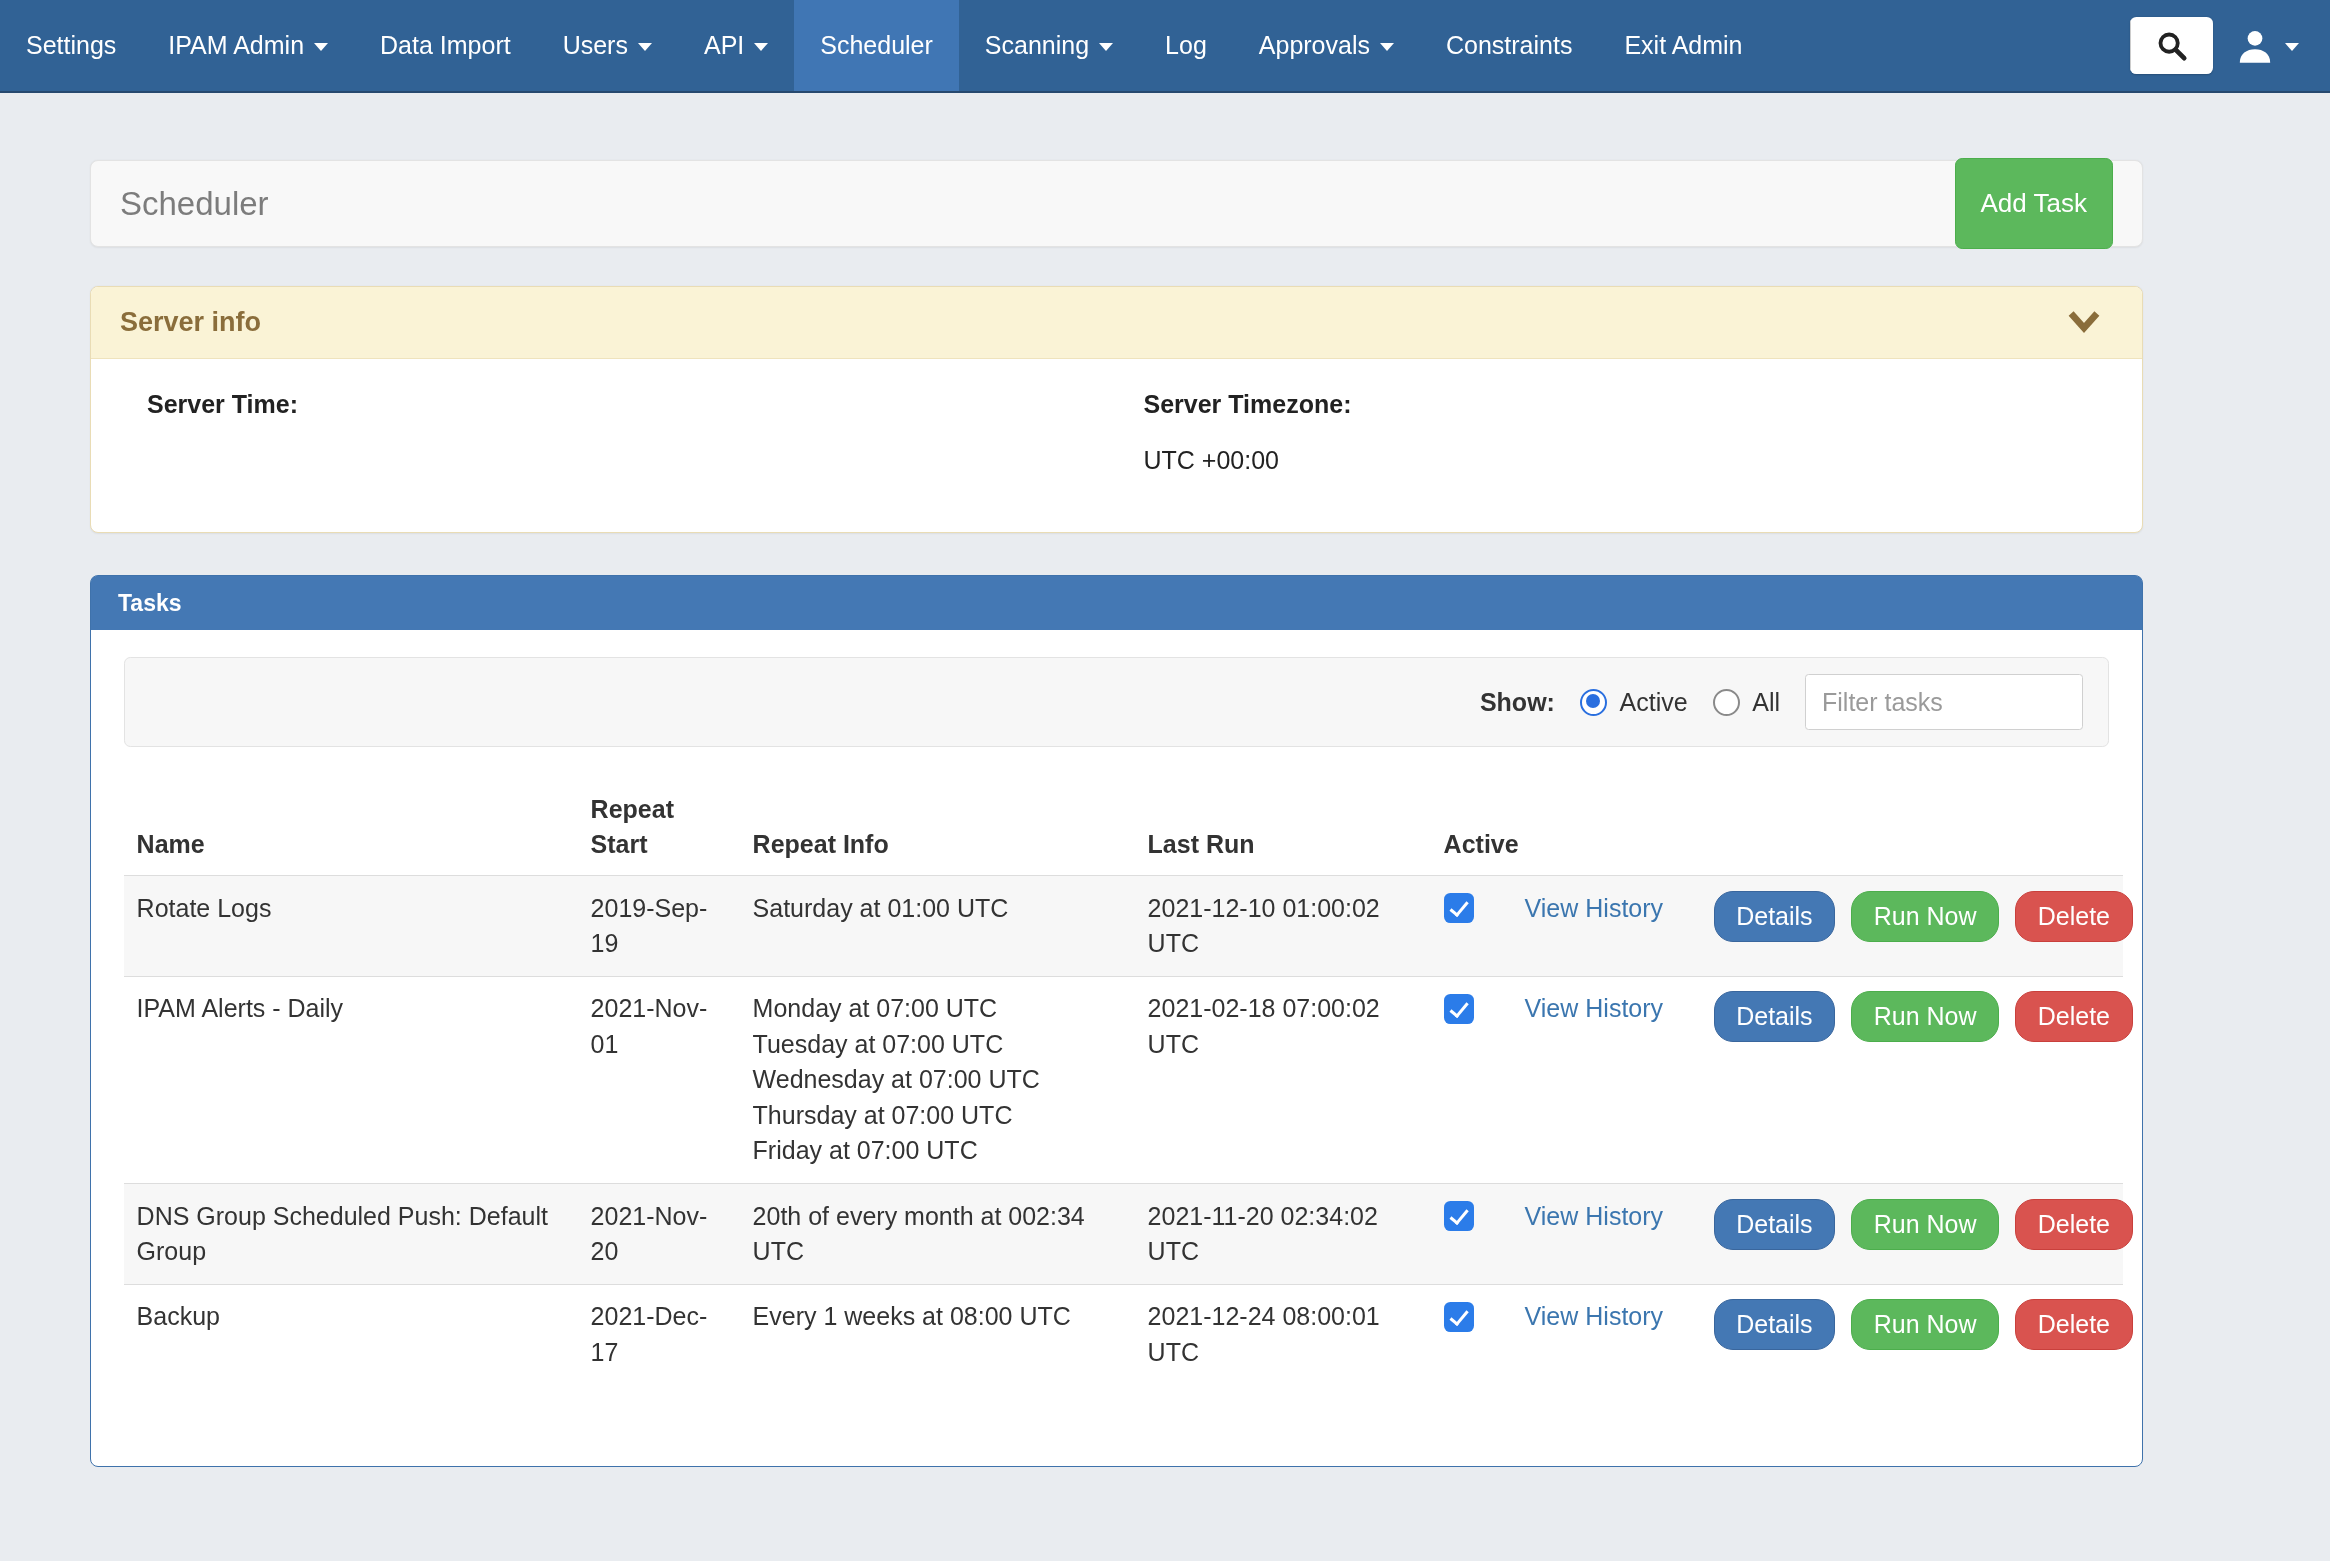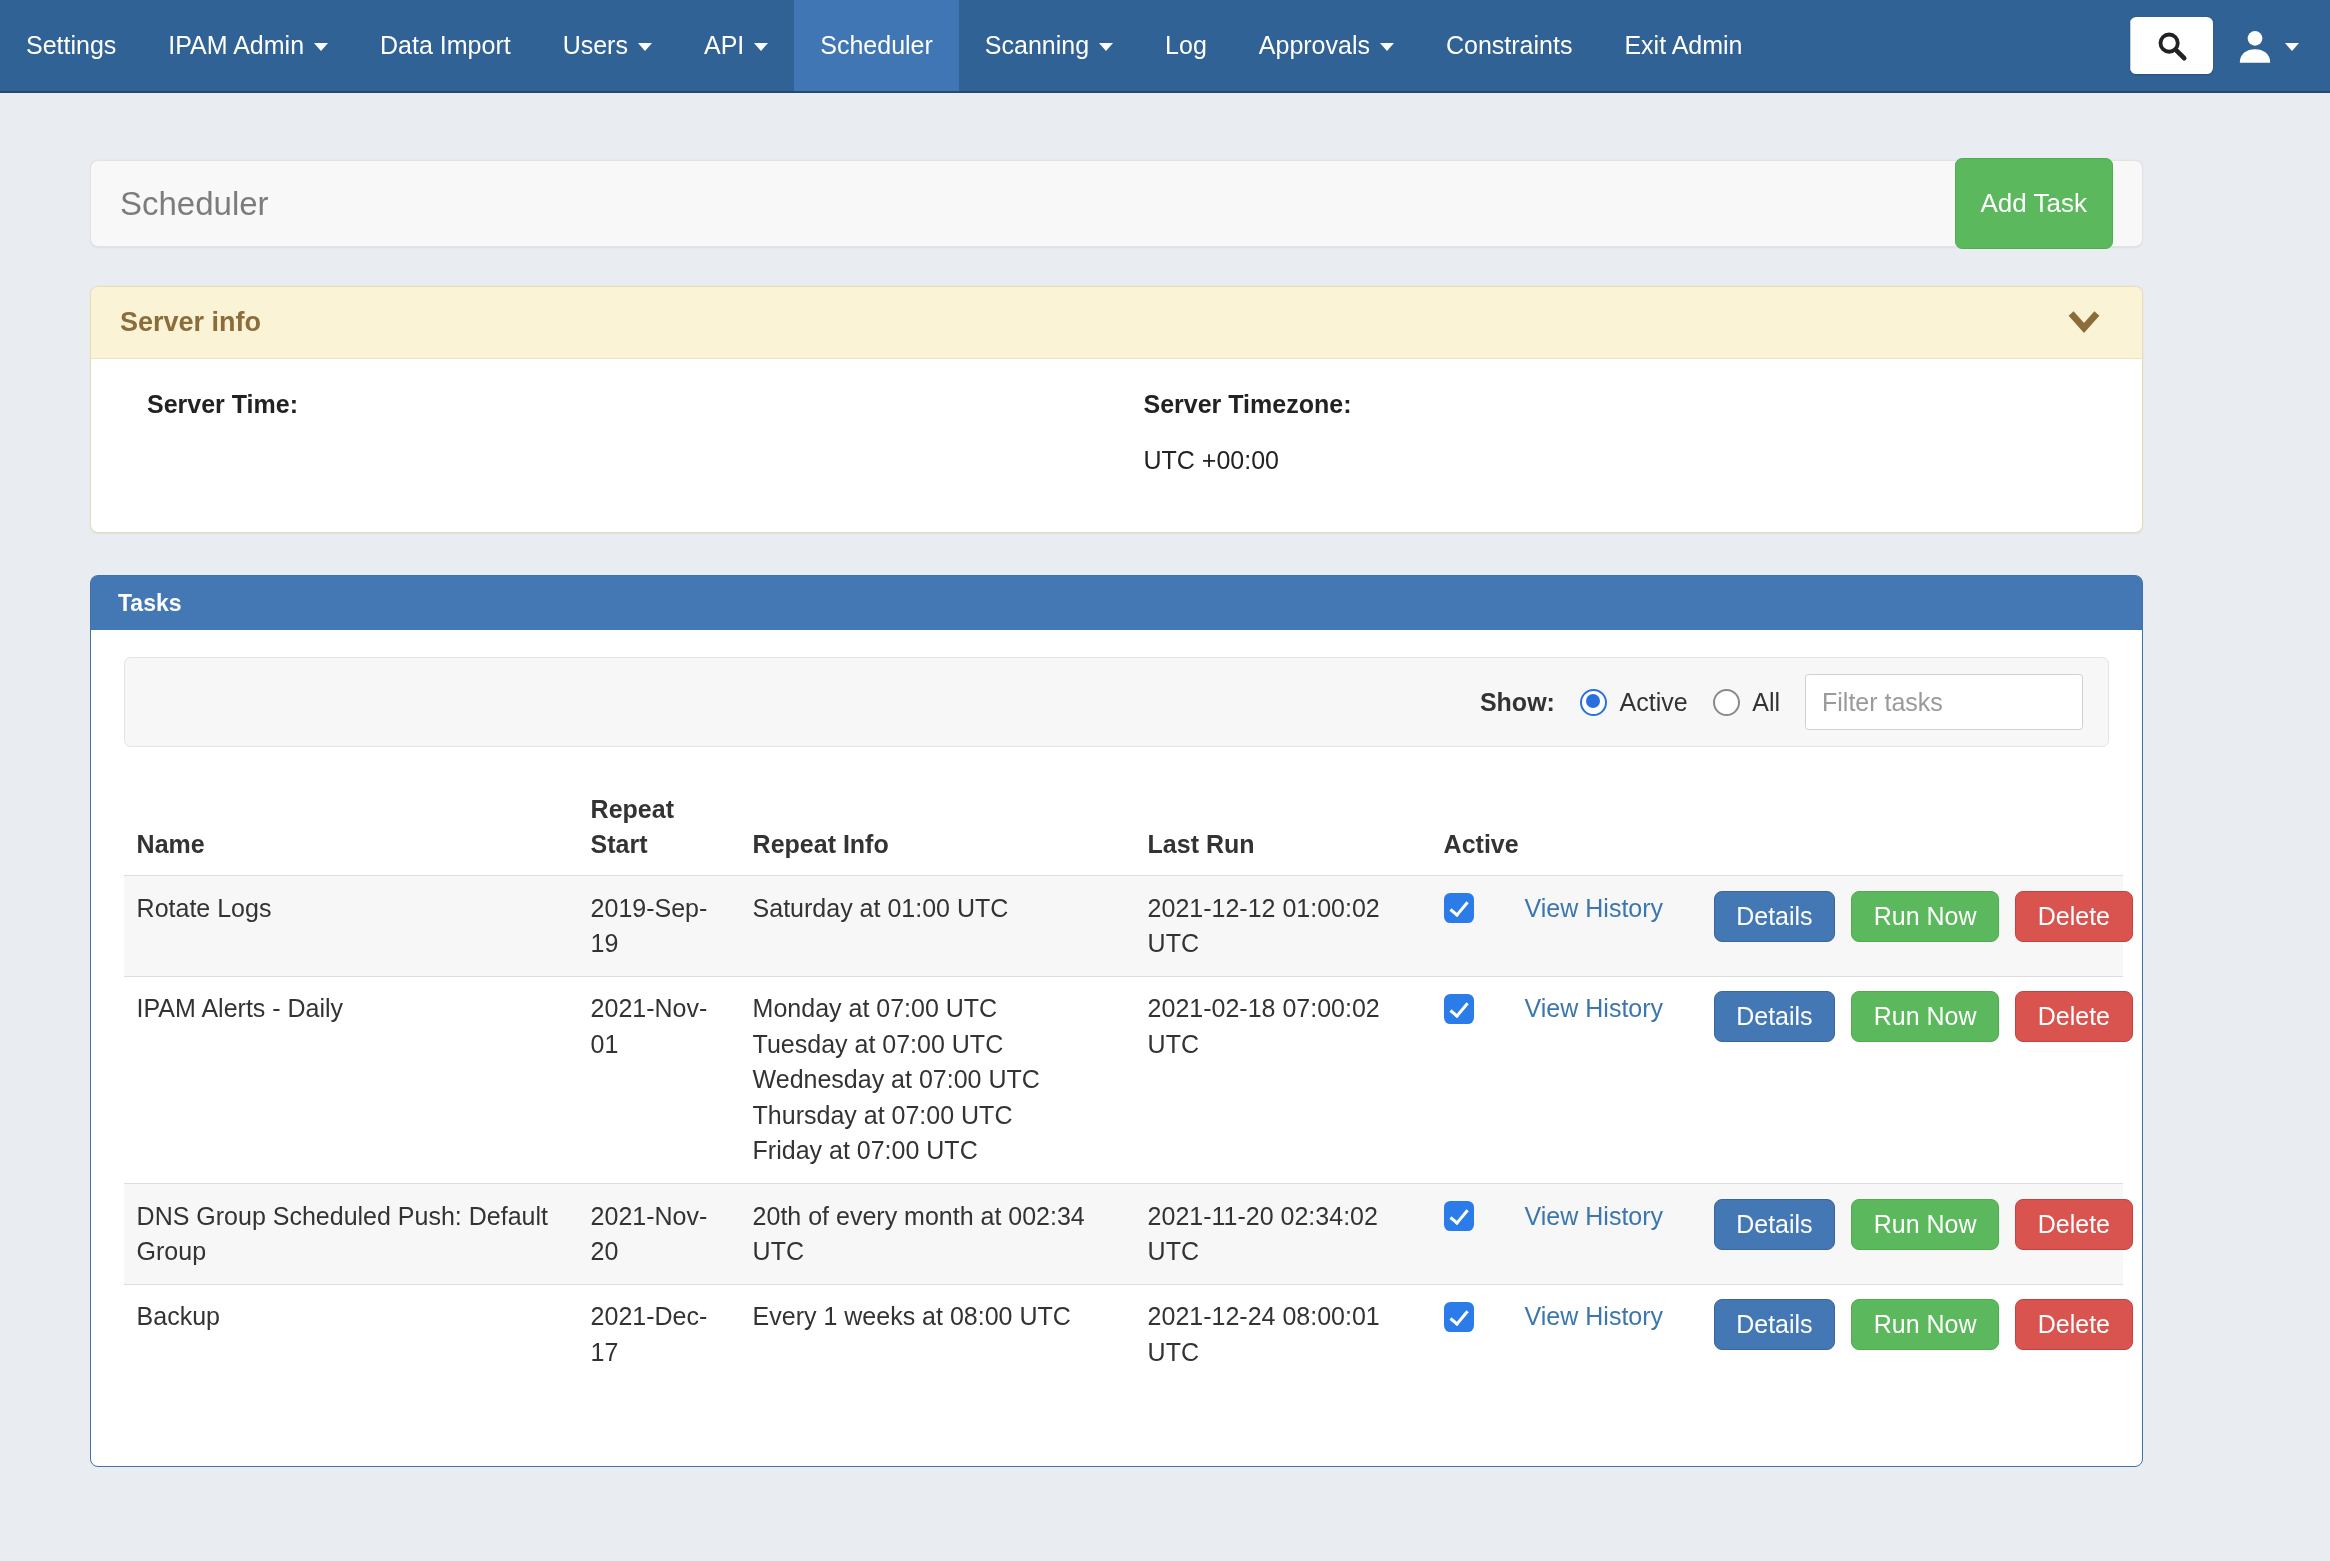--- a/index.html
+++ b/index.html
@@ -131,21 +131,21 @@
     display: inline-block; position: relative; margin-top: 2.7px; cursor: pointer;
   }
   .checkbox::after {
     content: ""; position: absolute; left: 10.8px; top: 4.5px;
     width: 7.2px; height: 15.3px;
     border: solid #fff; border-width: 0 3.6px 3.6px 0;
     transform: rotate(40deg);
   }
   .link { color: #3b76af; text-decoration: none; cursor: pointer; }
   .actions-cell { white-space: nowrap; }
-  .btn-sm { font-size: 25px; padding: 10px 21.6px; margin-right: 9px; border-radius: 8px; }
+  .btn-sm { font-size: 25px; padding: 10px 21.6px; margin-right: 9px; border-radius: 19px; }
   .btn-details { background: #4478b4; border: 0.9px solid #39669d; }
   .btn-run { background: #5cb85c; border: 0.9px solid #4cae4c; }
   .btn-delete { background: #d9534f; border: 0.9px solid #c9403c; }
 </style>
 </head>
 <body>
 
 <div class="navbar">
   <div class="nav-items">
       <div class="nav-item">
@@ -283,21 +283,21 @@
             <th></th>
           </tr>
         </thead>
         <tbody>
             <tr>
     <td>Rotate Logs</td>
     <td>2019-Sep-19</td>
     <td>
                 <div>Saturday at 01:00 UTC</div>
               </td>
-    <td>2021-12-12 01:00:02 UTC</td>
+    <td>2021-12-10 01:00:02 UTC</td>
     <td><span class="checkbox"></span></td>
     <td><a class="link">View History</a></td>
     <td class="actions-cell">
       <button class="btn btn-sm btn-details">Details</button>
       <button class="btn btn-sm btn-run">Run Now</button>
       <button class="btn btn-sm btn-delete">Delete</button>
     </td>
   </tr>
             <tr>
     <td>IPAM Alerts - Daily</td>

